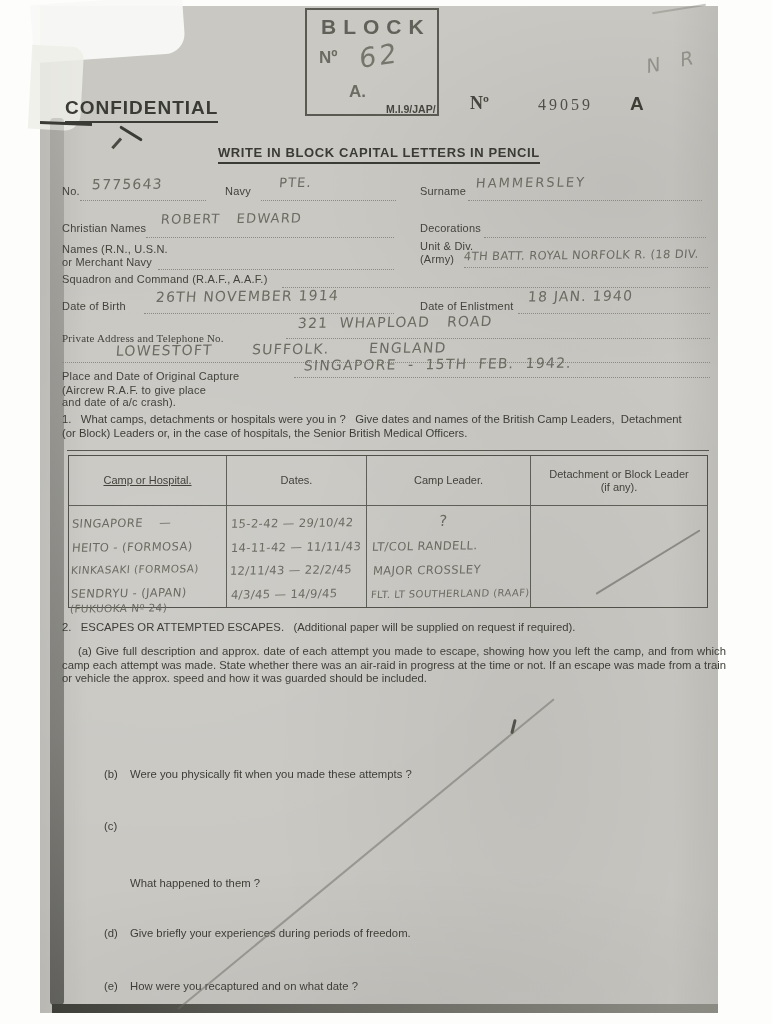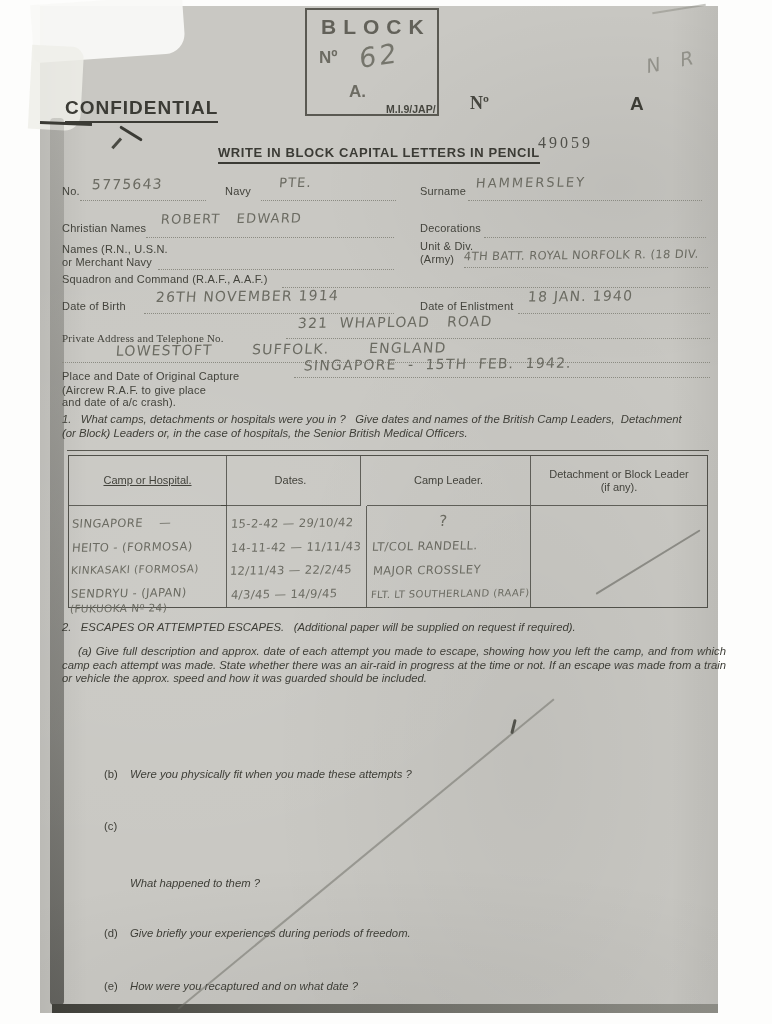--- a/index.html
+++ b/index.html
@@ -29,21 +29,21 @@
   .torn-patch-1{position:absolute;left:-8px;top:-6px;width:152px;height:58px;
     background:rgba(249,249,247,0.95);transform:rotate(-4deg);border-radius:0 2px 20px 6px;}
   .torn-patch-2{position:absolute;left:-10px;top:40px;width:52px;height:84px;
     background:rgba(238,238,233,0.85);transform:rotate(3deg);border-radius:0 12px 16px 0;}
   .fold-mark{position:absolute;left:78px;top:126px;width:26px;height:3px;background:#3b3b35;
     transform:rotate(32deg);border-radius:2px;}
   .fold-mark-2{position:absolute;left:70px;top:136px;width:13px;height:2.5px;background:#4a4a43;
     transform:rotate(-48deg);}
   
   .lbl{position:absolute;font-size:11px;color:#43433c;letter-spacing:0.2px;white-space:pre;}
-  .para{position:absolute;font-size:11.3px;color:#3e3e37;line-height:13.5px;font-style:italic;}
+  .para{position:absolute;font-size:11.3px;color:#3e3e37;line-height:13.5px;}
   .fline{position:absolute;height:0;border-bottom:1px dotted #8b8b82;}
   
   .hw{position:absolute;font-family:"DejaVu Sans", sans-serif;font-size:13px;color:#6b6b62;
       letter-spacing:1.2px;white-space:pre;transform:skewX(-5deg) rotate(-0.6deg);}
   .hw-sm{font-size:11.5px;letter-spacing:0.4px;}
   
   .confidential{position:absolute;left:25px;top:91px;font-size:19px;font-weight:bold;
     color:#3b3b35;letter-spacing:1px;border-bottom:2px solid #3b3b35;padding-bottom:2px;}
   .conf-stroke{position:absolute;left:0px;top:116px;width:52px;height:2.5px;background:#3b3b35;transform:rotate(2deg);}
   .stamp-box{position:absolute;left:265px;top:2px;width:130px;height:104px;
@@ -51,21 +51,21 @@
   .stamp-line1{position:absolute;left:14px;top:5px;font-size:21px;font-weight:bold;
     color:rgba(80,79,70,0.85);letter-spacing:7px;}
   .stamp-line2{position:absolute;left:12px;top:38px;font-size:17px;font-weight:bold;color:rgba(85,84,74,0.8);}
   .stamp-line3{position:absolute;left:42px;top:72px;font-size:17px;font-weight:bold;color:rgba(85,84,74,0.8);}
   .stamp-number{position:absolute;left:52px;top:30px;font-family:"DejaVu Sans", sans-serif;
     font-size:27px;color:#75756c;transform:rotate(-8deg) skewX(-8deg);letter-spacing:3px;}
   .ref-prefix{position:absolute;left:346px;top:97px;font-size:10.5px;font-weight:bold;color:#46463f;}
   .ref-no{position:absolute;left:430px;top:87px;font-family:"Liberation Serif", serif;
     font-size:18px;font-weight:bold;color:#46463f;}
   .ref-number{position:absolute;left:498px;top:90px;font-family:"Liberation Serif", serif;
-    font-size:16px;color:#50504a;letter-spacing:3px;margin-top:38px;}
+    font-size:16px;color:#50504a;letter-spacing:3px;}
   .ref-suffix{position:absolute;left:590px;top:87px;font-size:19px;font-weight:bold;color:#3e3e37;}
   .pencil-note{position:absolute;left:606px;top:44px;font-family:"DejaVu Sans", sans-serif;
     font-size:19px;font-style:italic;color:rgba(128,128,120,0.75);transform:rotate(-11deg);letter-spacing:7px;}
   .corner-stroke{position:absolute;left:612px;top:2px;width:54px;height:1.5px;
     background:rgba(130,130,122,0.45);transform:rotate(-9deg);}
   .main-title{position:absolute;left:178px;top:139px;font-size:13px;font-weight:bold;color:#3b3b35;
     letter-spacing:0.6px;border-bottom:2px solid #3b3b35;padding-bottom:2px;}
   
   #camps-table{position:absolute;left:28px;top:449px;width:638px;height:151px;
     border:1.5px solid rgba(60,60,53,0.85);}
@@ -171,21 +171,21 @@
     <span class="lbl" style="left:22px;top:378px;">(Aircrew R.A.F. to give place</span>
     <span class="lbl" style="left:22px;top:390px;">and date of a/c crash).</span>
 
     <span class="para" style="left:22px;top:407px;white-space:pre;">1.   What camps, detachments or hospitals were you in ?   Give dates and names of the British Camp Leaders,  Detachment</span>
     <span class="para" style="left:22px;top:421px;white-space:pre;">(or Block) Leaders or, in the case of hospitals, the Senior British Medical Officers.</span>
 
     <div id="camps-table">
       <div class="outer-top"></div>
       <div class="thead-row">
         <div class="th" style="left:0;width:158px;text-decoration:underline;">Camp or Hospital.</div>
-        <div class="th" style="left:152px;width:140px;text-align:right;">Dates.</div>
+        <div class="th" style="left:158px;width:140px;text-align:right;">Dates.</div>
         <div class="th" style="left:298px;width:164px;">Camp Leader.</div>
         <div class="th last-col" style="left:462px;width:176px;padding:0 18px;">Detachment or Block Leader (if any).</div>
       </div>
       <div class="col-body" style="left:0;width:158px;">
         <span class="cellhw" style="left:3px;top:10px;">SINGAPORE    —</span>
         <span class="cellhw" style="left:3px;top:34px;">HEITO - (FORMOSA)</span>
         <span class="cellhw" style="left:2px;top:57px;font-size:10.5px;">KINKASAKI (FORMOSA)</span>
         <span class="cellhw" style="left:2px;top:80px;">SENDRYU - (JAPAN)</span>
         <span class="cellhw" style="left:1px;top:96px;font-size:10.5px;">(FUKUOKA Nº 24)</span>
       </div>

